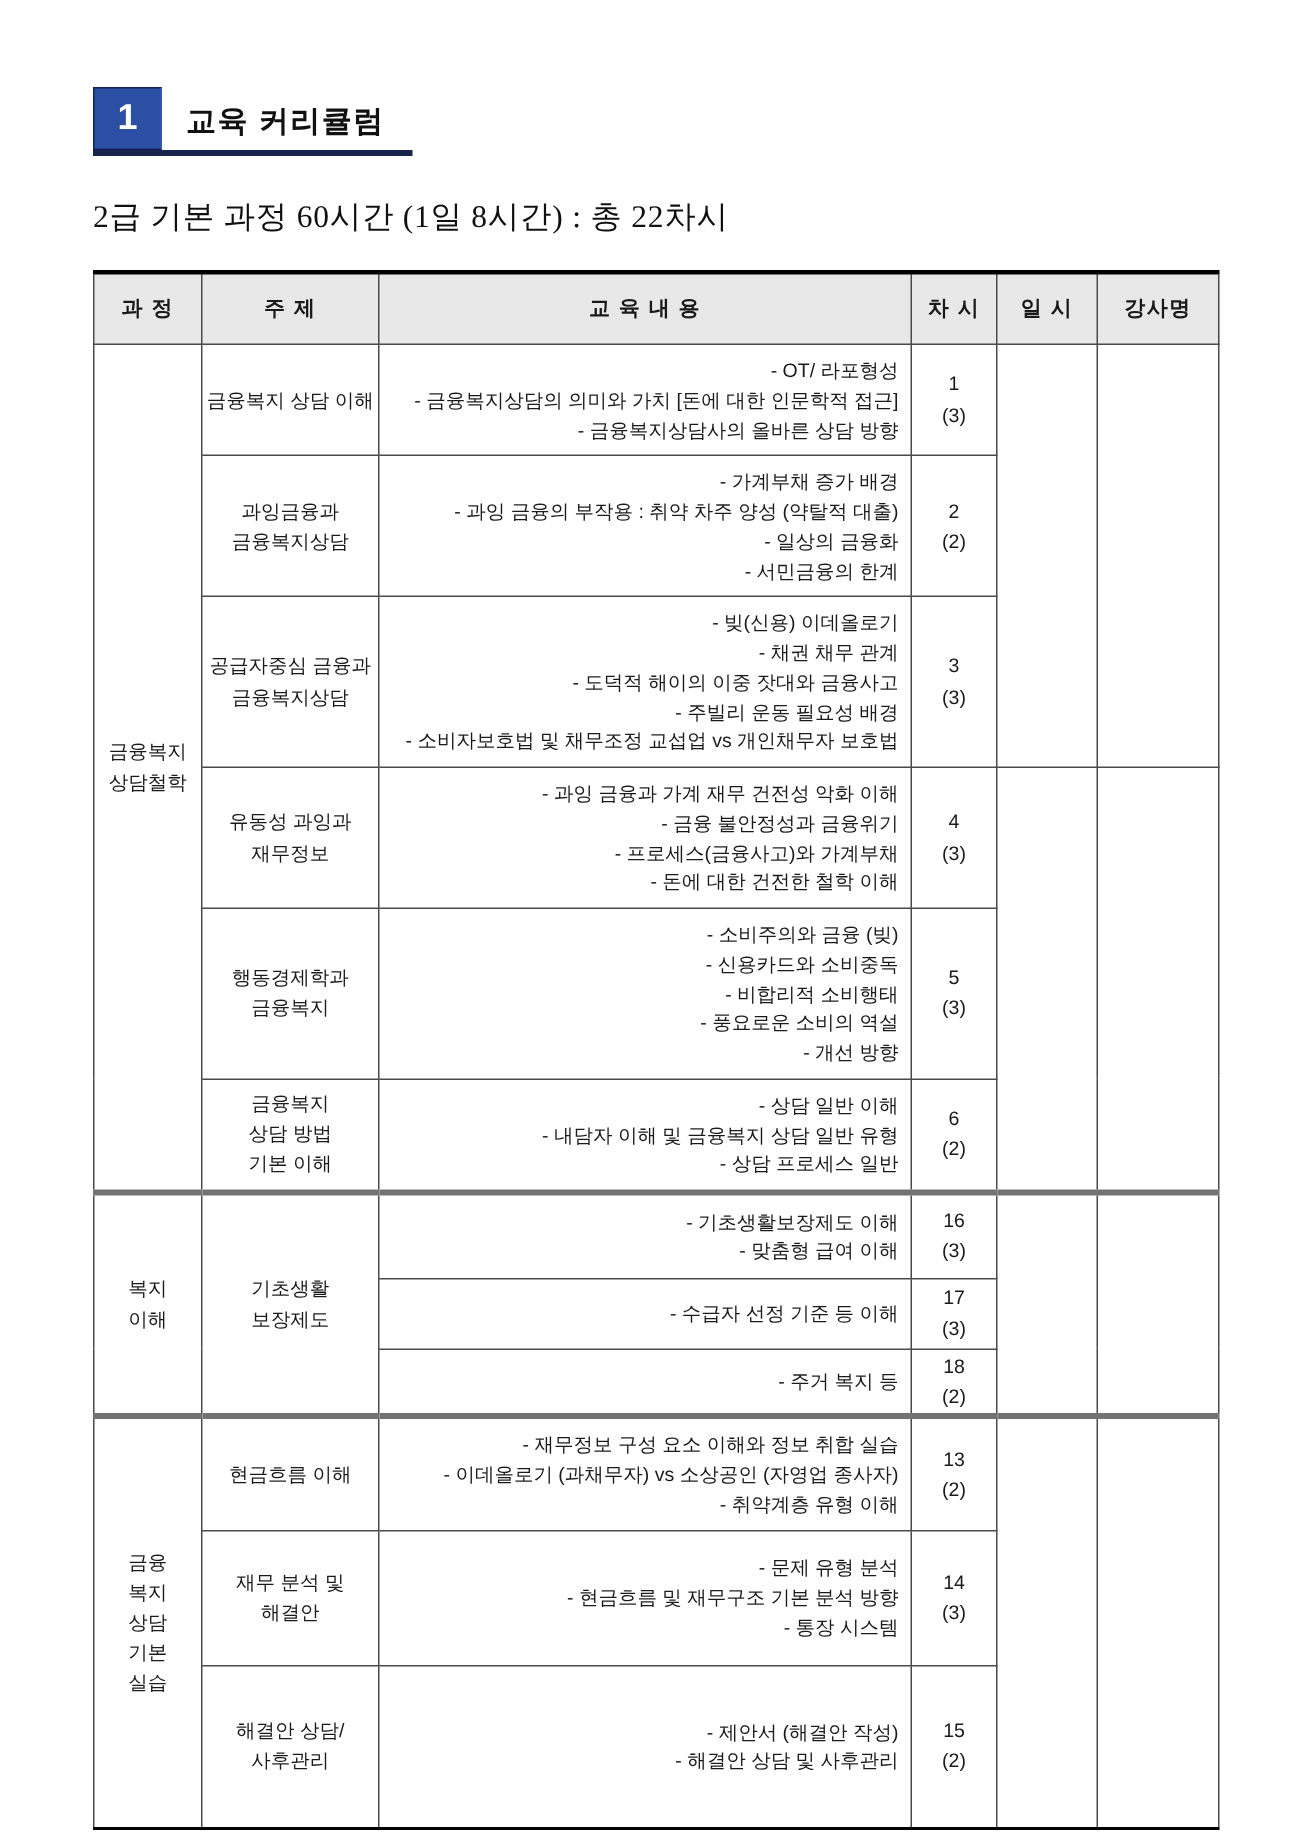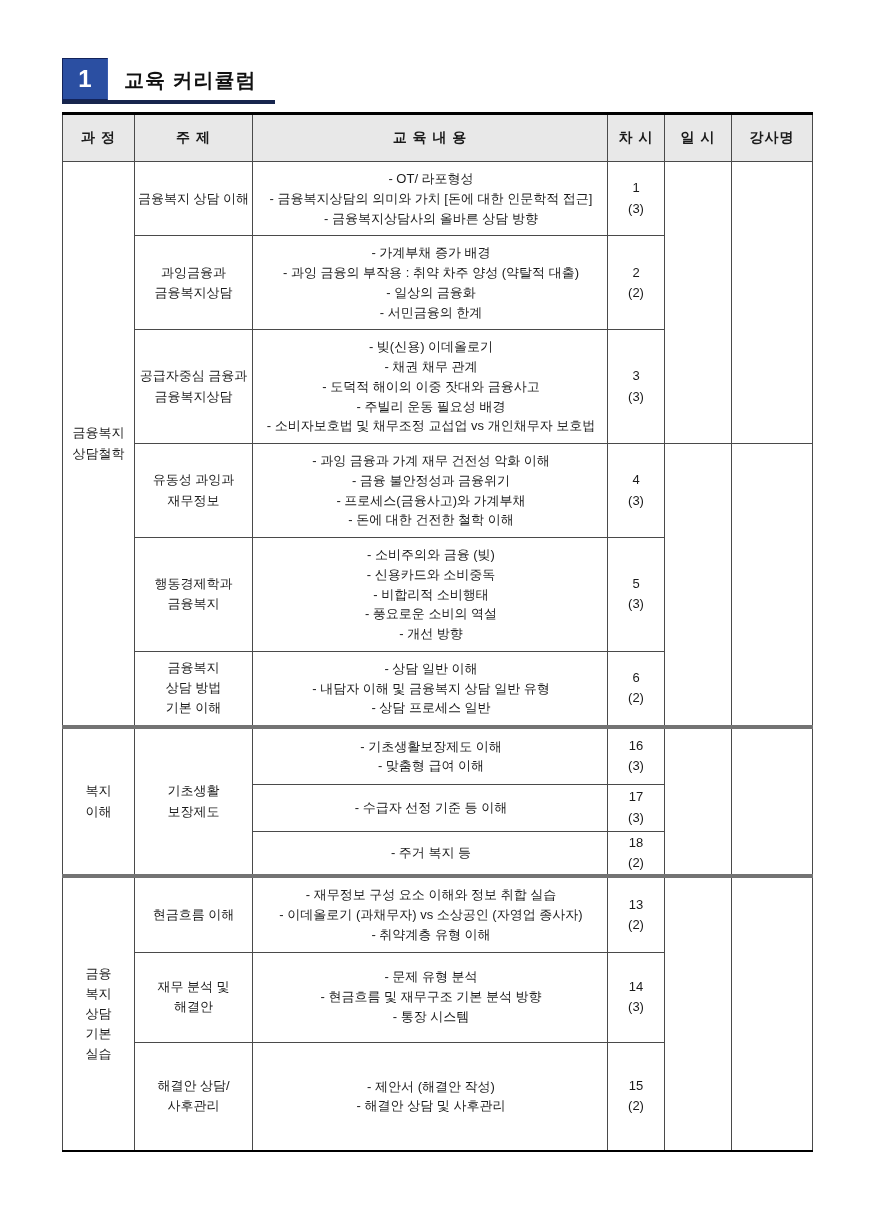--- a/index.html
+++ b/index.html
@@ -13,44 +13,45 @@
              border-right-color:#3a5cb0; display:flex; align-items:center; justify-content:center; }
   .num-box span { color:#ffffff; font-size:24px; font-weight:bold; }
   .heading-title { font-size:20px; font-weight:bold; color:#111; letter-spacing:1px;
                    padding:0 4px 6px 16px; }
 
   
   .subtitle { margin-top:26px; font-family:"Liberation Serif","DejaVu Serif",serif;
               font-size:21px; color:#101010; letter-spacing:0.5px; }
 
   
-  table.curriculum { margin-top:8px; width:750px; border-collapse:collapse; table-layout:fixed; }
+  table.curriculum { margin-top:22px; width:750px; border-collapse:collapse; table-layout:fixed; }
   table.curriculum th, table.curriculum td { border:1px solid #4a4a4a; }
   table.curriculum { border-top:3px solid #000; border-bottom:2px solid #000; }
   thead th { background:#e8e8e8; font-size:14px; font-weight:bold; height:48px;
              text-align:center; border-bottom:2px solid #333; letter-spacing:1px; }
   td { font-size:13px; vertical-align:middle; }
   td.course, td.topic, td.session, td.datecell, td.instructor { text-align:center; }
   td .line { display:block; line-height:1.55; }
   td.content { padding:7px 8px 7px 10px; }
-  td.content .item { line-height:1.52; text-align:center; white-space:nowrap; overflow:hidden; }
+  td.content .item { line-height:1.52; text-align:right; white-space:nowrap; overflow:hidden; }
   tr.sec-start td { border-top:4px solid #737373; }
 </style>
 </head>
 <body>
 
 <div class="page">
 
   <div class="heading">
     <div class="num-box">
       <span>1</span>
     </div>
     <span class="heading-title">교육 커리큘럼</span>
   </div>
 
+  <div class="subtitle">2급 기본 과정 60시간 (1일 8시간) : 총 22차시</div>
 
   <table class="curriculum">
     <colgroup>
       <col style="width:72px">
         <col style="width:118px">
         <col style="width:355px">
       <col style="width:57px">
         <col style="width:67px">
         <col style="width:81px">
     </colgroup>

